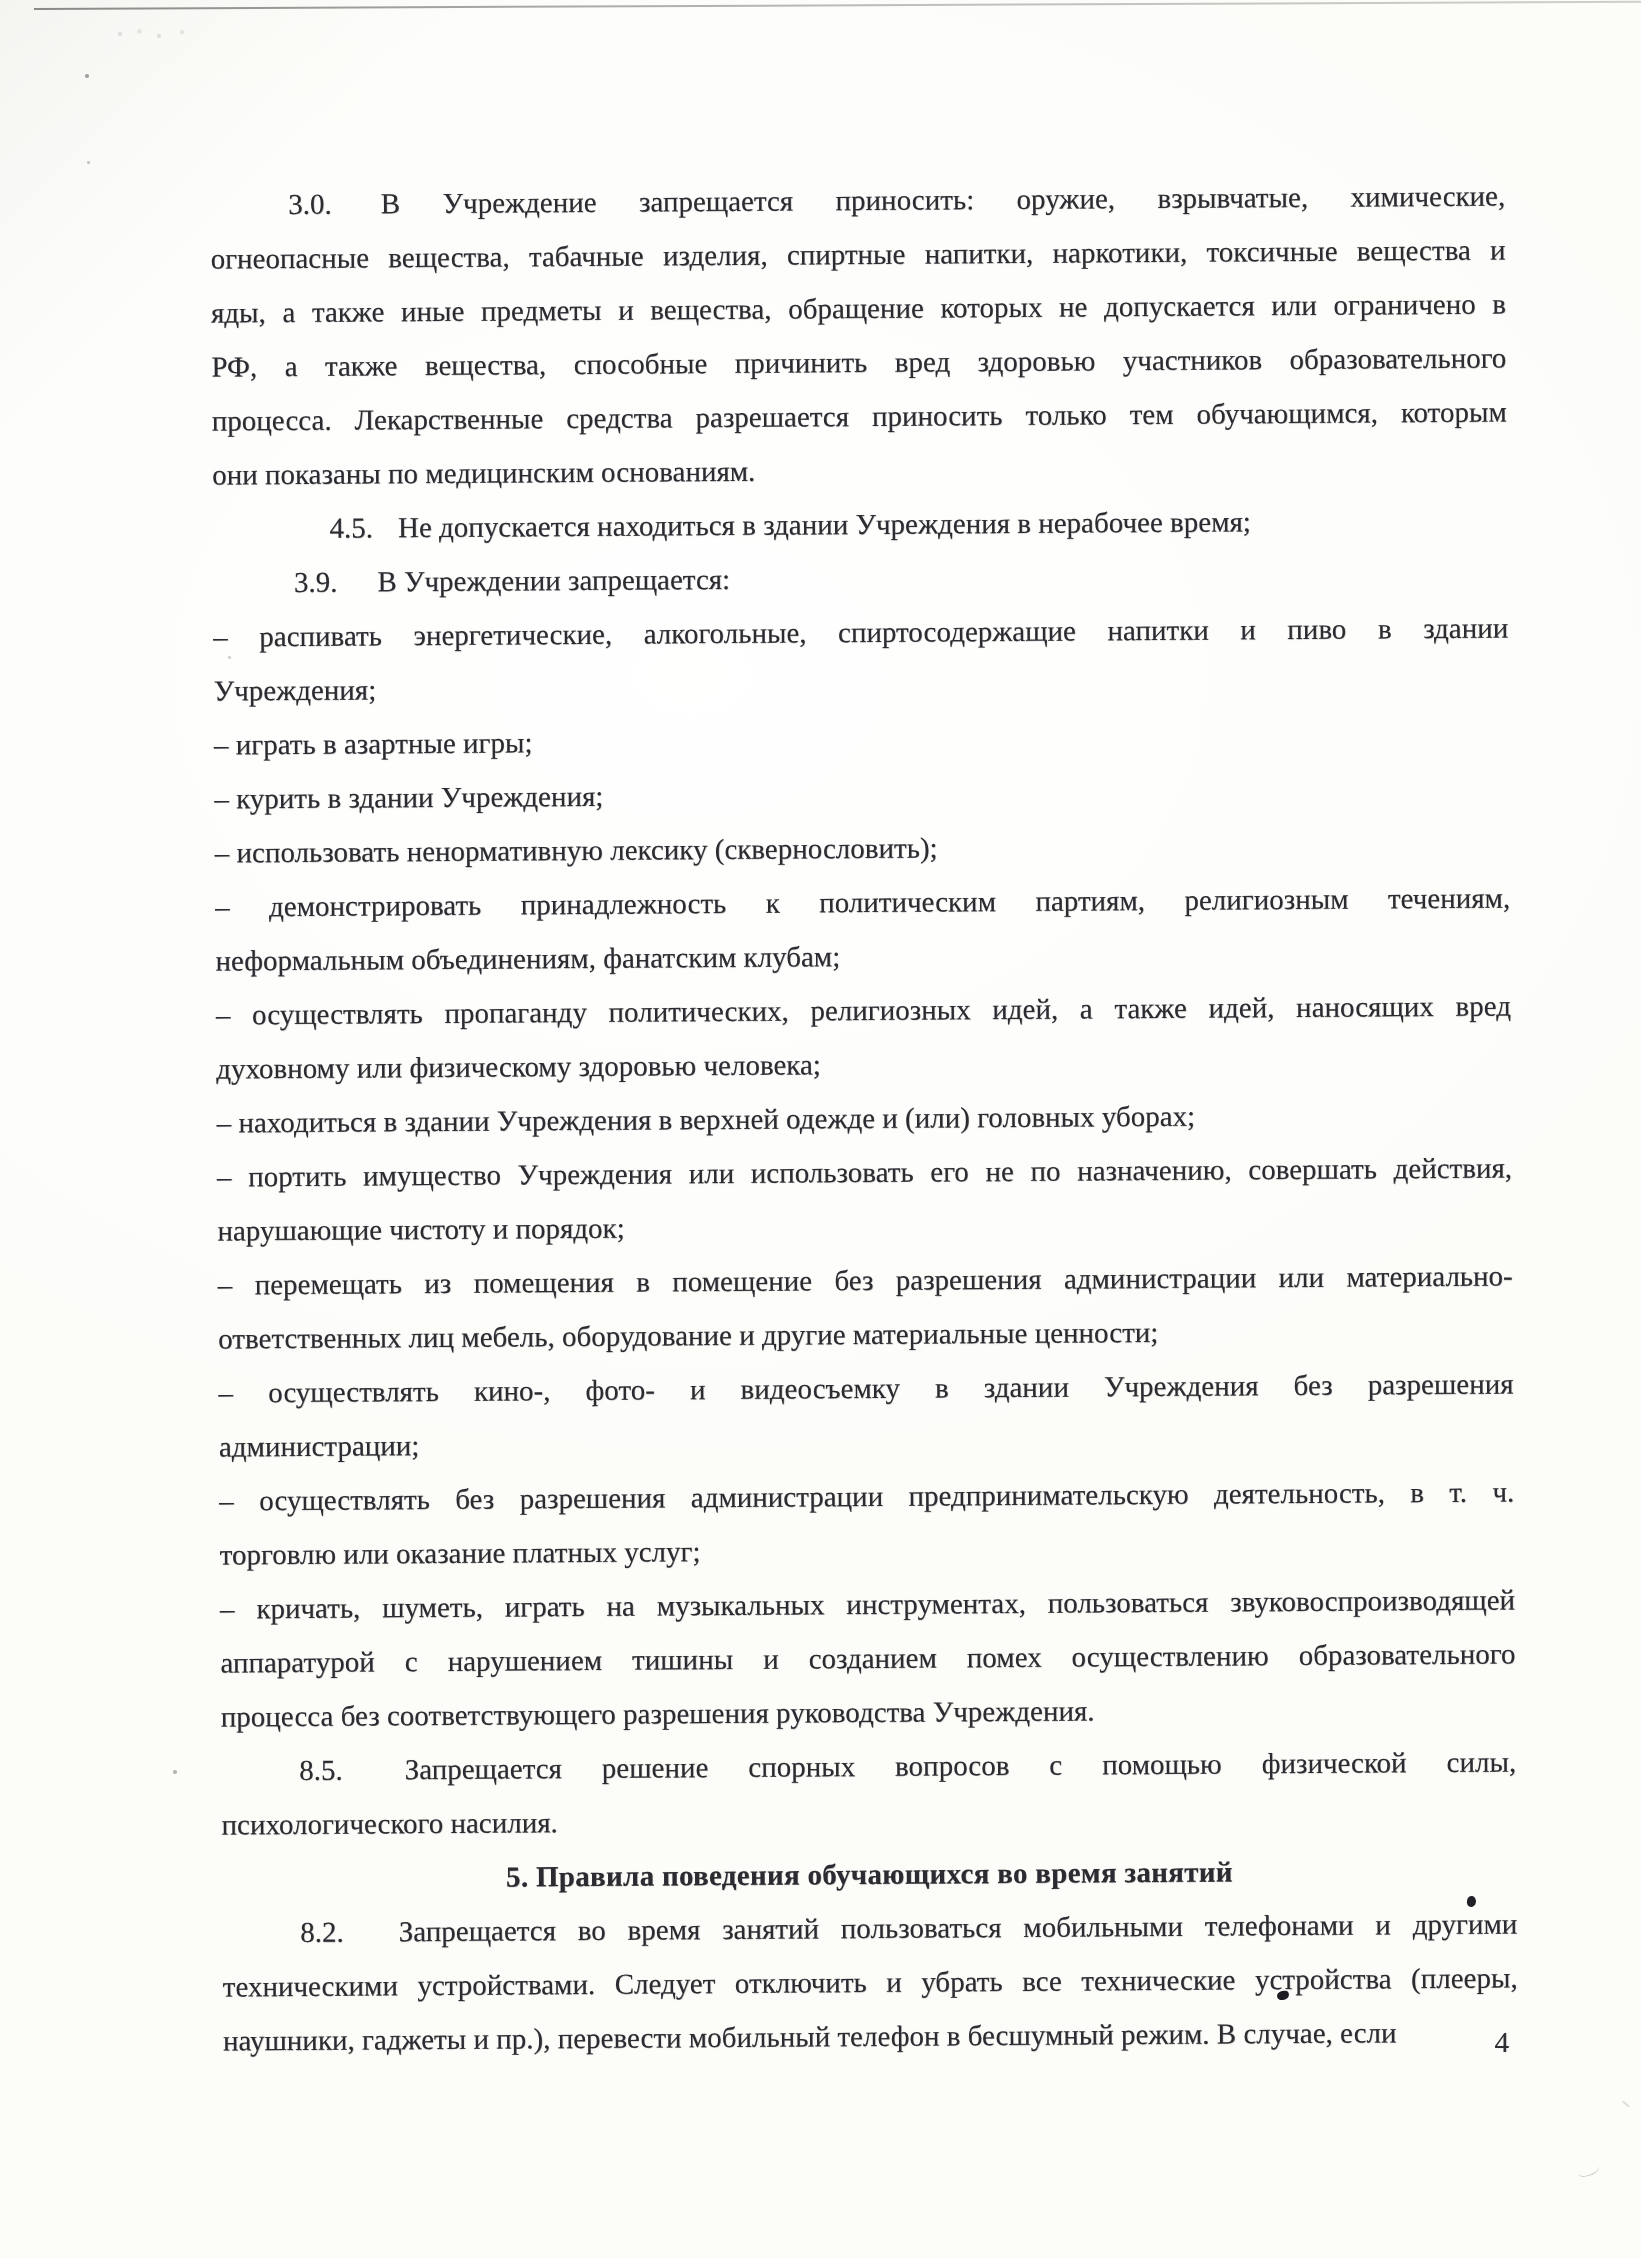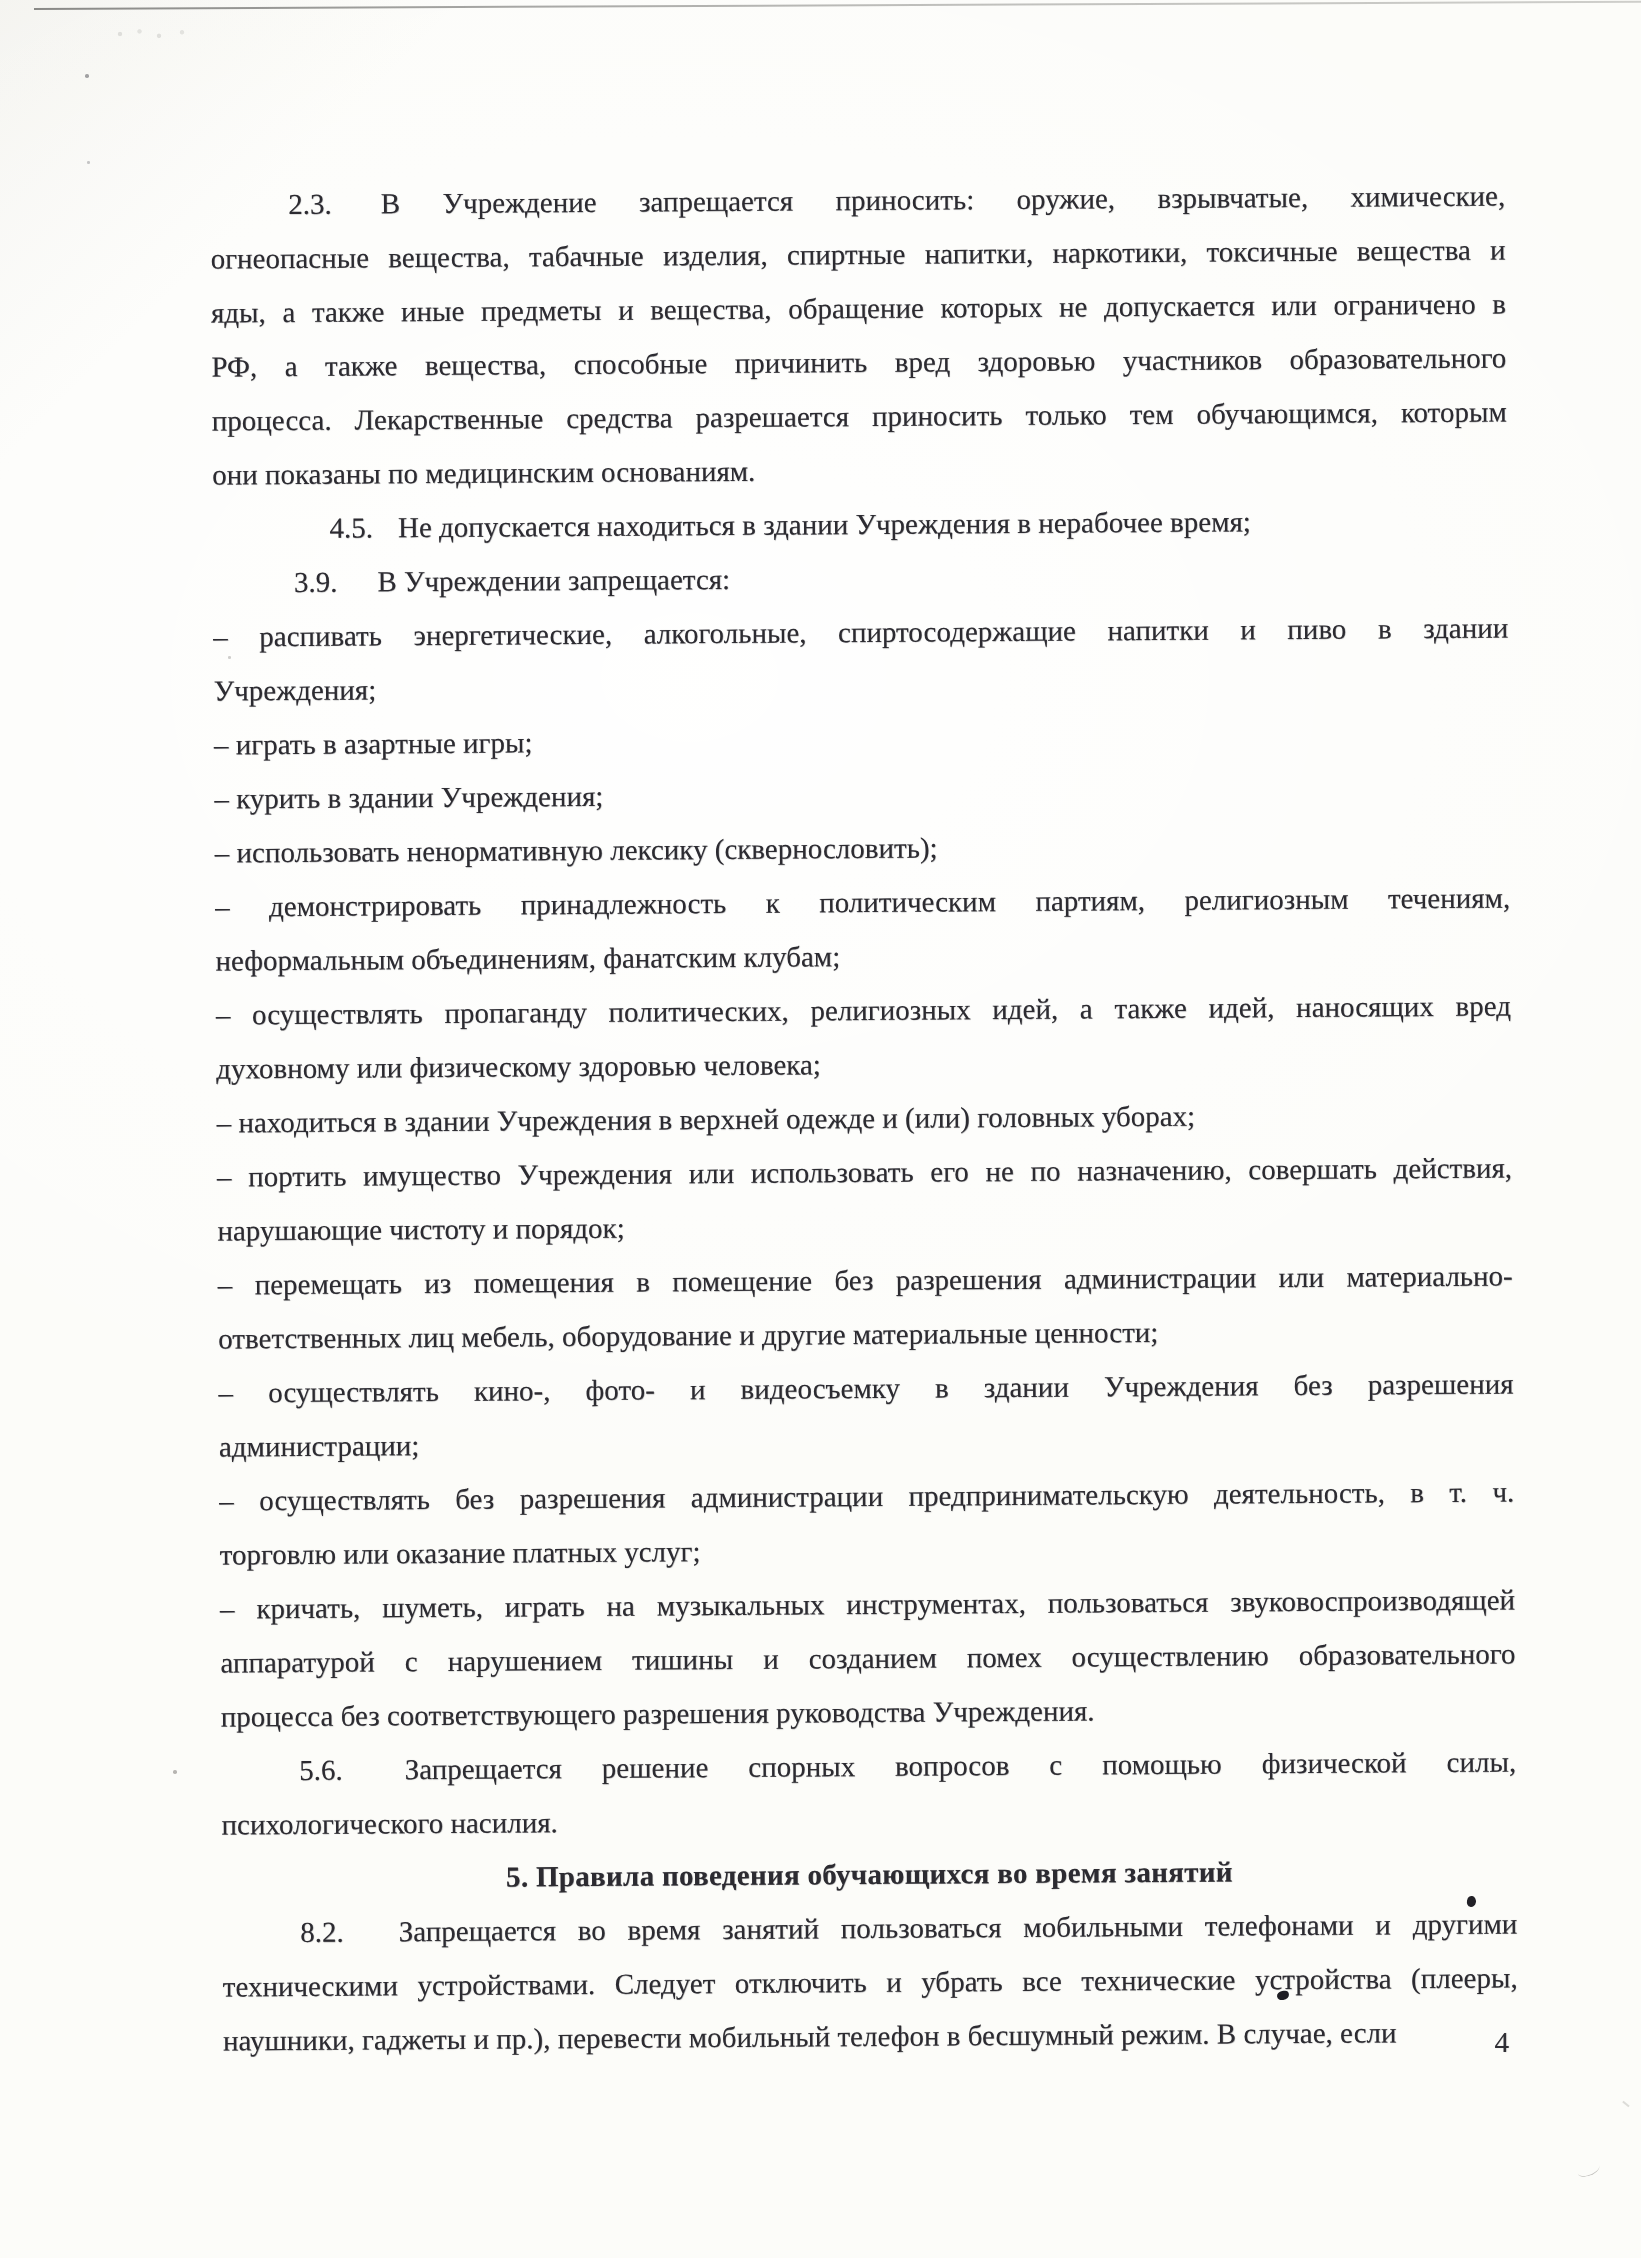--- a/index.html
+++ b/index.html
@@ -83,21 +83,21 @@
 
   <div class="scan-line-top" data-name="scanner-edge-line"></div>
   <div class="smudge" data-name="scan-smudge"></div>
   <div class="speck sp1" data-name="dust-speck"></div>
   <div class="speck sp2" data-name="dust-speck"></div>
   <div class="speck sp3" data-name="dust-speck"></div>
   <div class="speck sp4" data-name="dust-speck"></div>
 
   <div class="content" data-name="document-body">
       <div class="block numbered" data-name="para-4-4">
-        <div class="line first just" data-name="text-line"><span class="para-number" data-name="paragraph-number">2.3.</span><span class="num-gap" data-name="number-gap"></span>В Учреждение запрещается приносить: оружие, взрывчатые, химические,</div>
+        <div class="line first just" data-name="text-line"><span class="para-number" data-name="paragraph-number">3.0.</span><span class="num-gap" data-name="number-gap"></span>В Учреждение запрещается приносить: оружие, взрывчатые, химические,</div>
         <div class="line just" data-name="text-line">огнеопасные вещества, табачные изделия, спиртные напитки, наркотики, токсичные вещества и</div>
         <div class="line just" data-name="text-line">яды, а также иные предметы и вещества, обращение которых не допускается или ограничено в</div>
         <div class="line just" data-name="text-line">РФ, а также вещества, способные причинить вред здоровью участников образовательного</div>
         <div class="line just" data-name="text-line">процесса. Лекарственные средства разрешается приносить только тем обучающимся, которым</div>
         <div class="line" data-name="text-line">они показаны по медицинским основаниям.</div>
       </div>
       <div class="block numbered" data-name="para-4-5">
         <div class="line first" data-name="text-line"><span class="para-number" data-name="paragraph-number">4.5.</span><span class="num-gap" data-name="number-gap"></span>Не допускается находиться в здании Учреждения в нерабочее время;</div>
       </div>
       <div class="block numbered" data-name="para-4-6">
@@ -142,21 +142,21 @@
       <div class="block bullet" data-name="bullet-item-11">
         <div class="line first just" data-name="text-line">– осуществлять без разрешения администрации предпринимательскую деятельность, в т. ч.</div>
         <div class="line" data-name="text-line">торговлю или оказание платных услуг;</div>
       </div>
       <div class="block bullet" data-name="bullet-item-12">
         <div class="line first just" data-name="text-line">– кричать, шуметь, играть на музыкальных инструментах, пользоваться звуковоспроизводящей</div>
         <div class="line just" data-name="text-line">аппаратурой с нарушением тишины и созданием помех осуществлению образовательного</div>
         <div class="line" data-name="text-line">процесса без соответствующего разрешения руководства Учреждения.</div>
       </div>
       <div class="block numbered" data-name="para-4-7">
-        <div class="line first just" data-name="text-line"><span class="para-number" data-name="paragraph-number">5.6.</span><span class="num-gap" data-name="number-gap"></span>Запрещается решение спорных вопросов с помощью физической силы,</div>
+        <div class="line first just" data-name="text-line"><span class="para-number" data-name="paragraph-number">8.5.</span><span class="num-gap" data-name="number-gap"></span>Запрещается решение спорных вопросов с помощью физической силы,</div>
         <div class="line" data-name="text-line">психологического насилия.</div>
       </div>
       <div class="block heading" data-name="heading-section-5">
         <div class="line first" data-name="text-line">5. Правила поведения обучающихся во время занятий</div>
       </div>
       <div class="block numbered" data-name="para-5-1">
         <div class="line first just" data-name="text-line"><span class="para-number" data-name="paragraph-number">8.2.</span><span class="num-gap" data-name="number-gap"></span>Запрещается во время занятий пользоваться мобильными телефонами и другими</div>
         <div class="line just" data-name="text-line">техническими устройствами. Следует отключить и убрать все технические устройства (плееры,</div>
         <div class="line" data-name="text-line">наушники, гаджеты и пр.), перевести мобильный телефон в бесшумный режим. В случае, если</div>
       </div>

